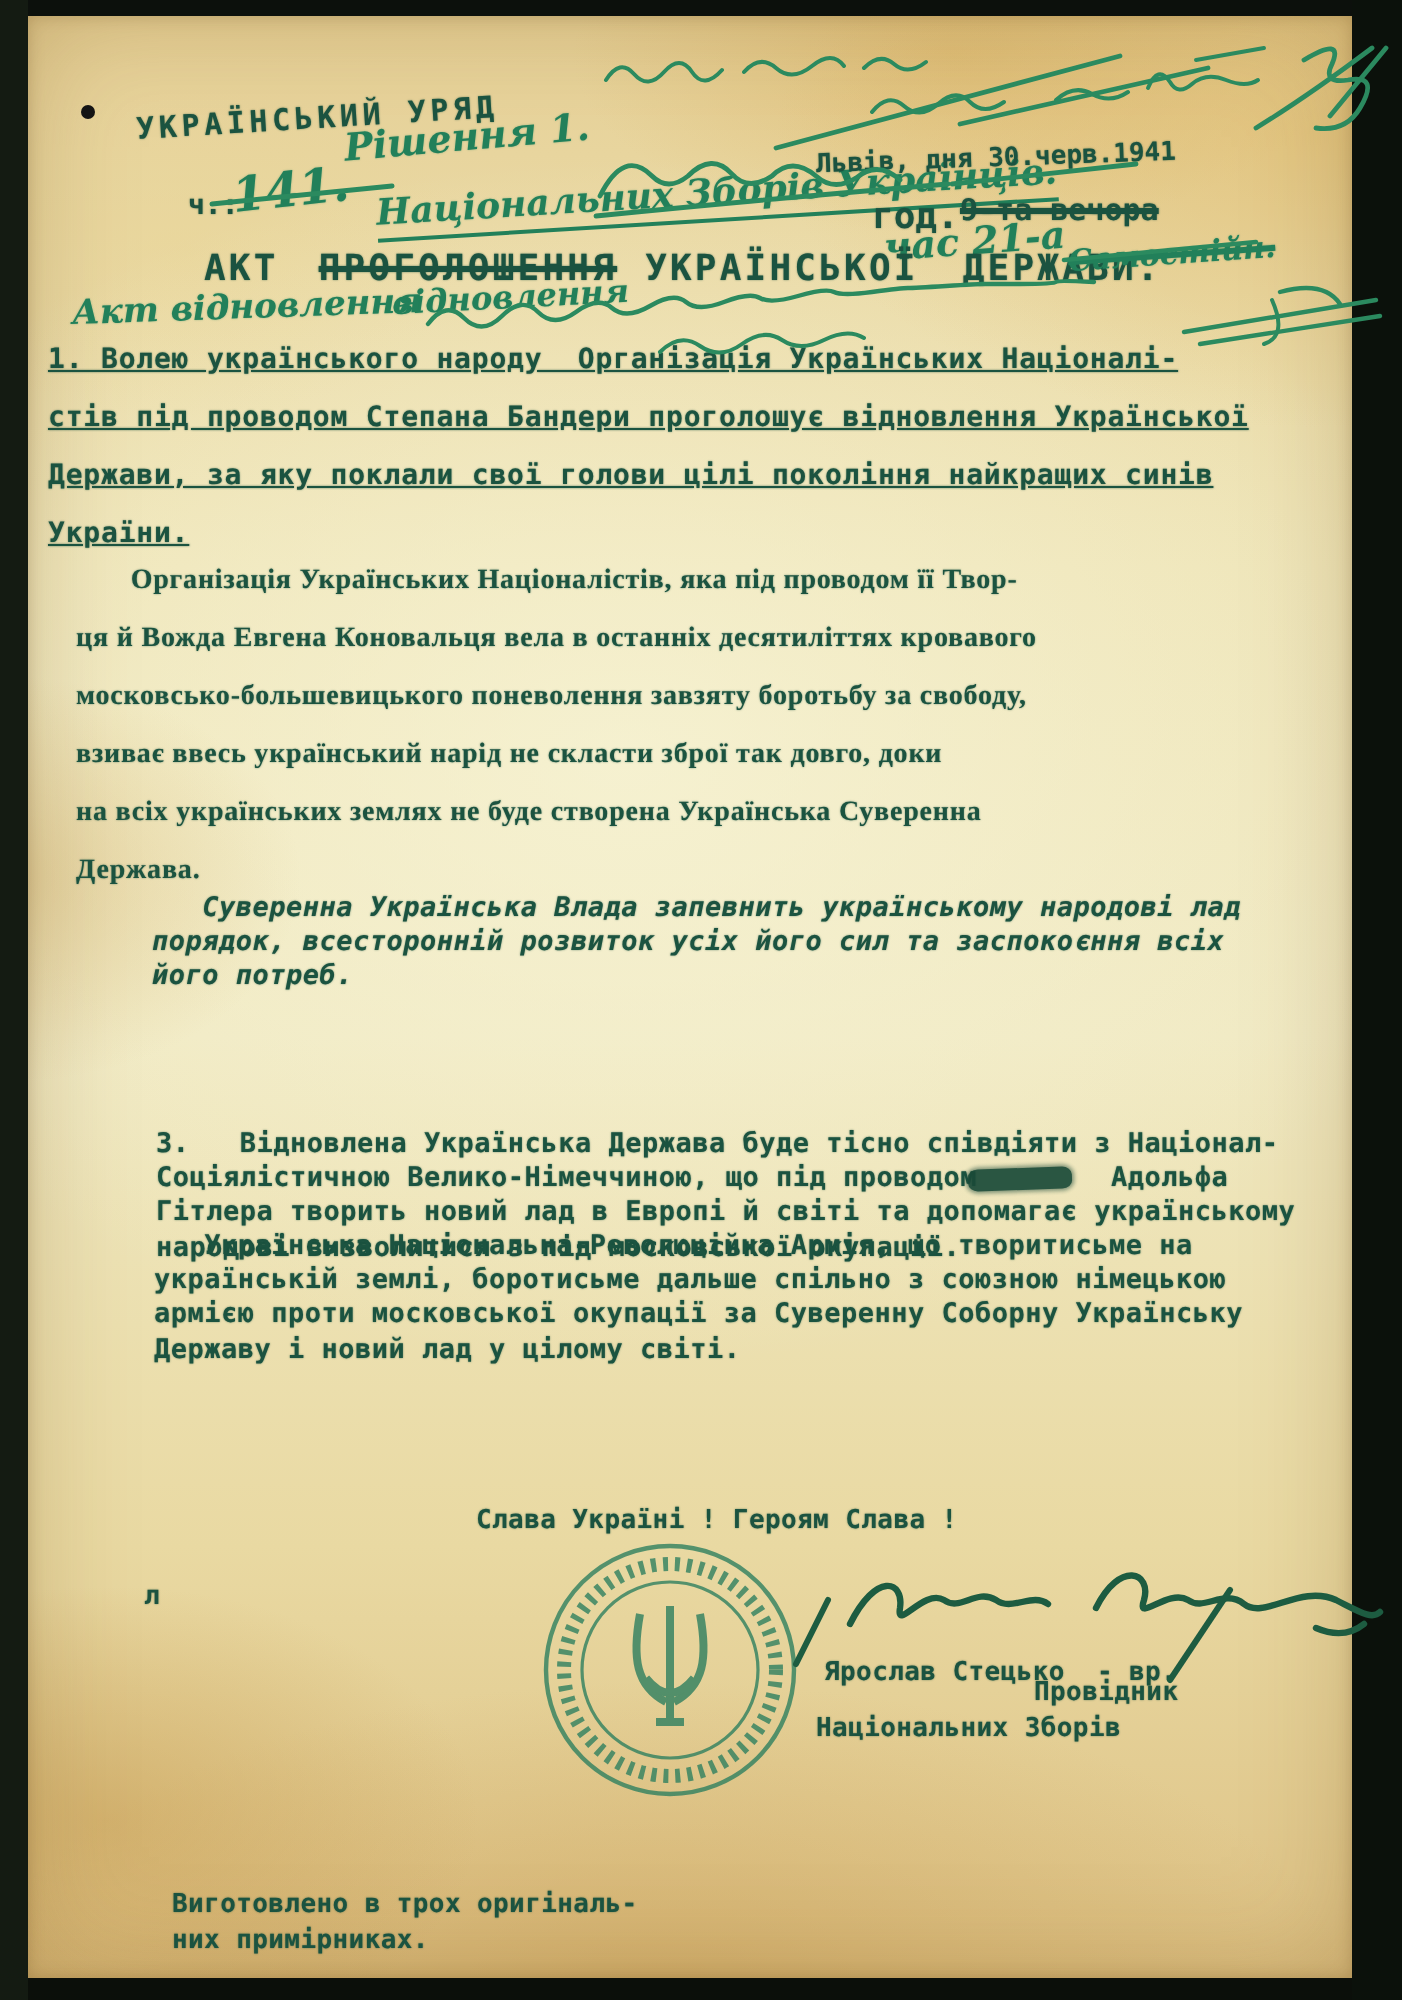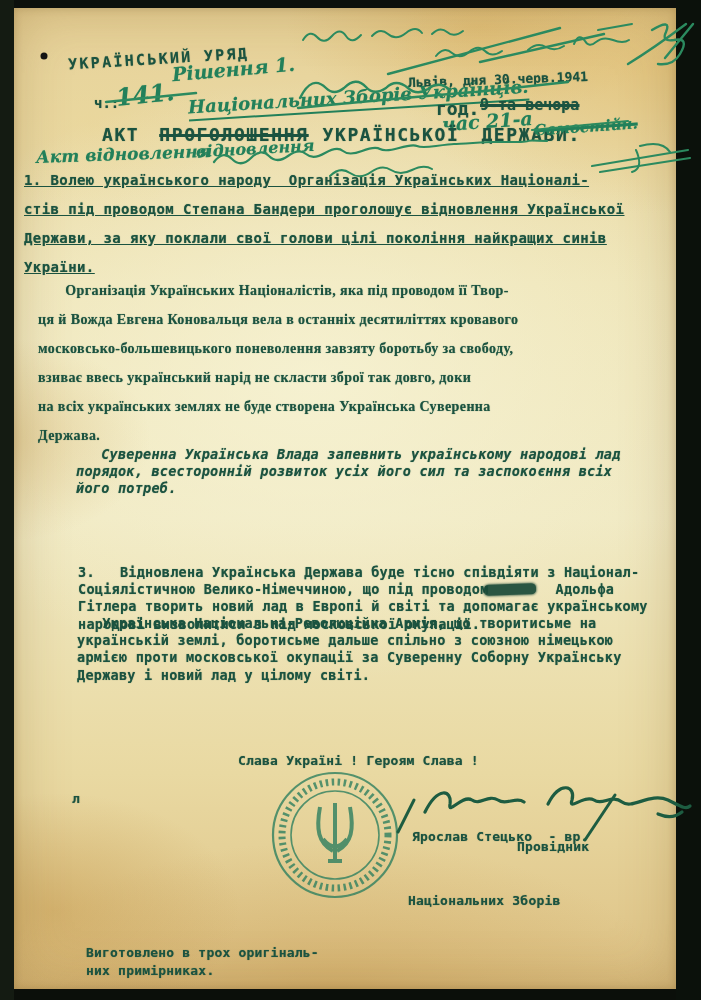--- a/index.html
+++ b/index.html
@@ -88,21 +88,21 @@
 армією проти московської окупації за Суверенну Соборну Українську
 Державу і новий лад у цілому світі.</div>
 
   <div class="blot" style="left:484px;top:584px;width:52px;height:11px;"></div>
 
   <div class="typed small" style="left:238px;top:752px;">Слава Україні ! Героям Слава !</div>
   <div class="typed small" style="left:72px;top:790px;">л</div>
 
   <div class="typed small" style="left:412px;top:806px;margin-top:22px;">Ярослав Стецько  - вр.</div>
   <div class="typed small" style="left:470px;top:838px;margin-left:47px;">Провідник</div>
-  <div class="typed small" style="left:408px;top:856px;margin-top:36px;">Національних Зборів</div>
+  <div class="typed small" style="left:408px;top:856px;">Національних Зборів</div>
 
   <div class="typed small" style="left:86px;top:944px;">Виготовлено в трох оригіналь-
 них примірниках.</div>
 
   <svg class="overlay" width="701" height="1000" viewBox="0 0 701 1000">
     <circle cx="44" cy="56" r="3.5" fill="#141414"></circle>
 
     <path class="ink" stroke-width="2" d="M303 40 q7 -11 14 -3 t15 -1 t14 0 t15 -1 M372 36 q8 -9 16 -2 t18 -1 t16 0 M432 34 q8 -8 15 -2 t16 -1"></path>
     <path class="ink" stroke-width="2" d="M436 56 q8 -10 16 -3 t17 -1 t16 -1 t17 0 M528 50 q9 -8 18 -3 t18 -1"></path>
     <path class="ink" stroke-width="2.4" d="M388 74 L560 28 M480 62 L604 34"></path>

